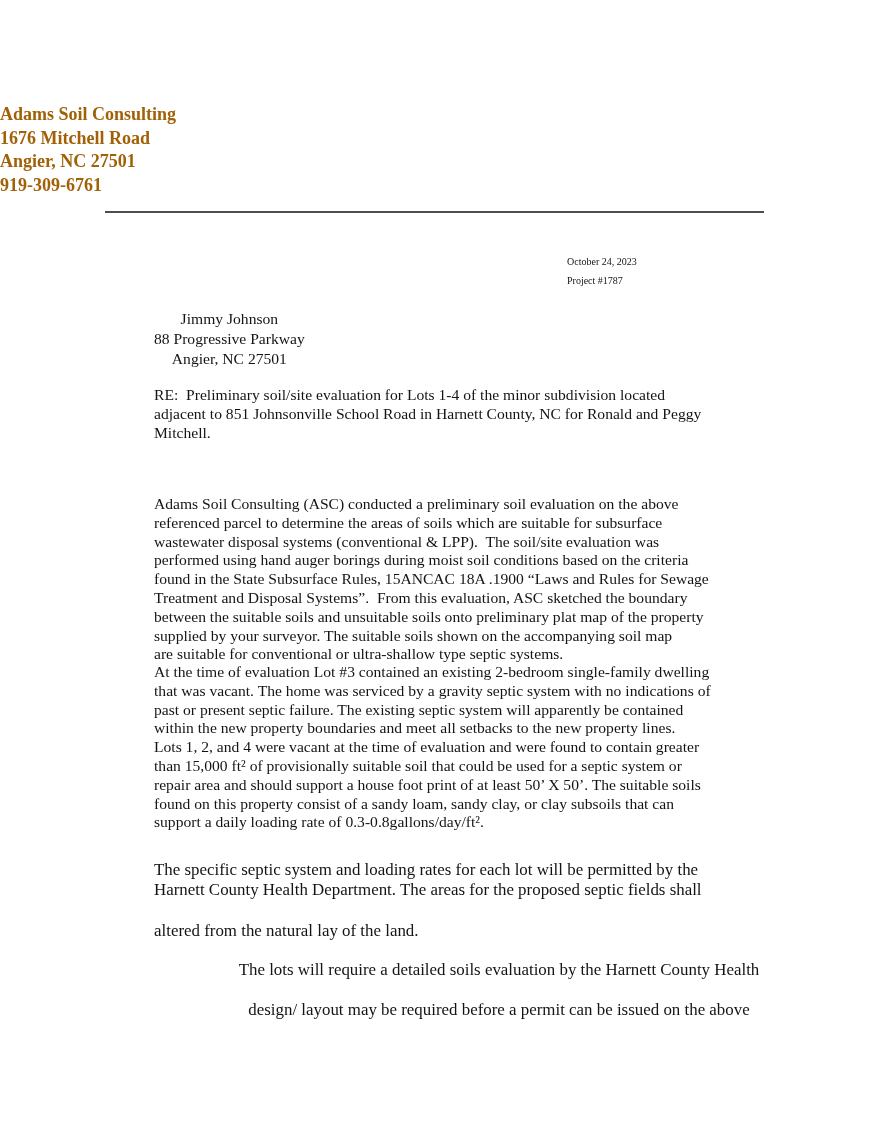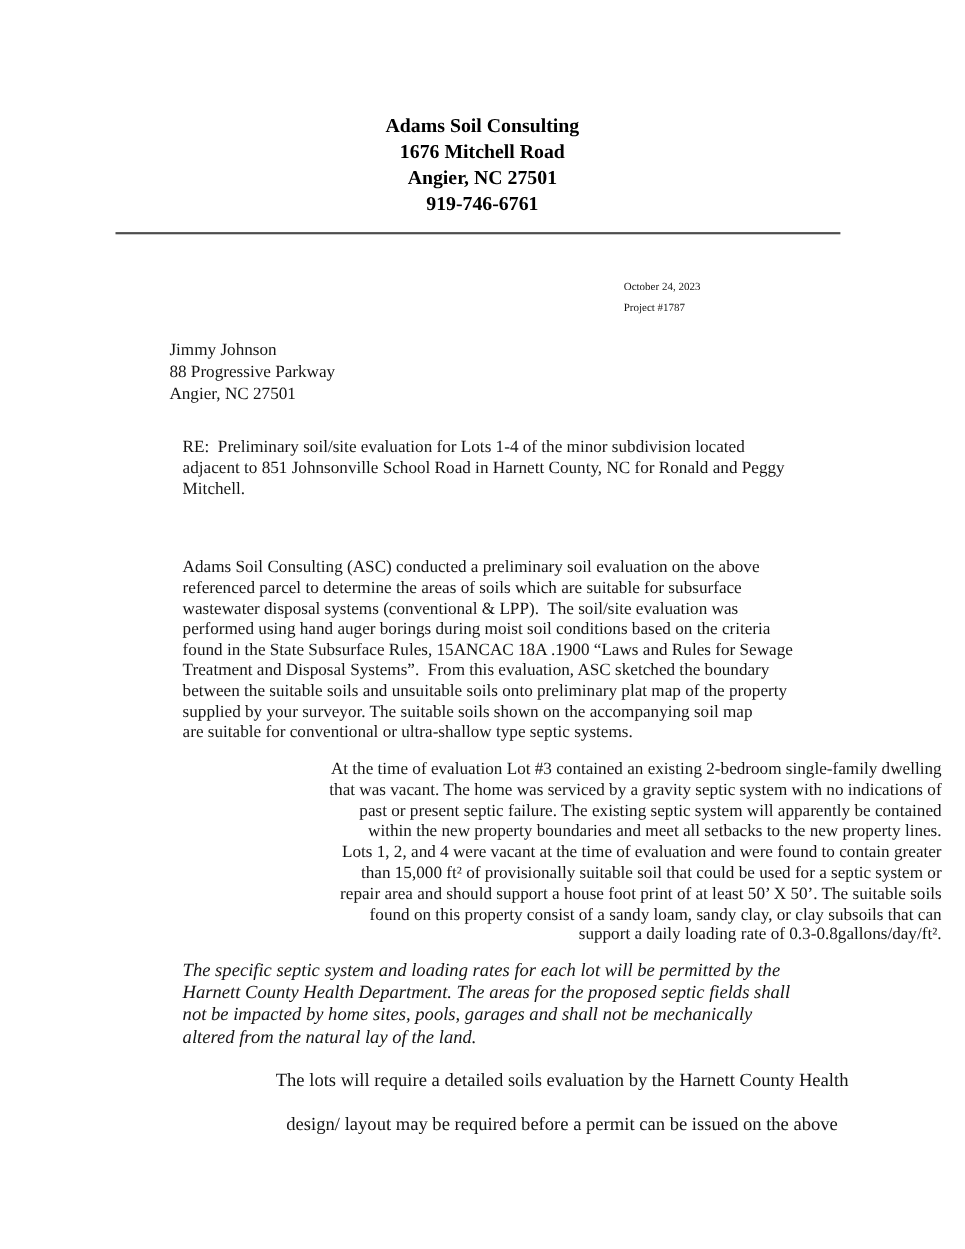--- a/index.html
+++ b/index.html
@@ -14,25 +14,25 @@
     background: #ffffff;
     font-family: "Liberation Serif", "DejaVu Serif", serif;
     color: #141414;
     overflow: hidden;
   }
   .letterhead {
     position: absolute;
     top: 103px;
     left: 0;
     width: 877px;
-    text-align: center;
+    text-align: left;
     font-weight: bold;
     font-size: 18px;
     line-height: 23.5px;
-    color: #000000;
+    color: #a16207;
   }
   .rule {
     position: absolute;
     top: 211px;
     left: 105px;
     width: 659px;
     height: 2px;
     background: #4d4d4d;
   }
   .meta {
@@ -41,51 +41,52 @@
     left: 567px;
     font-size: 10px;
     line-height: 19.3px;
   }
   .recipient {
     position: absolute;
     top: 309px;
     left: 154px;
     font-size: 15.6px;
     line-height: 20px;
+    text-align: center;
   }
   .para {
     position: absolute;
     left: 154px;
     width: 690px;
-    margin: 12px;
+    margin: 0;
     font-size: 15.6px;
     line-height: 18.8px;
     white-space: pre-wrap;
   }
   .para.large {
     font-size: 16.9px;
     line-height: 20.2px;
   }
   .re-block     { top: 386px; }
   .salutation   { top: 457px; }
   .paragraph-1  { top: 495px; }
-  .paragraph-2  { top: 679px; text-align: right; }
-  .paragraph-3  { top: 860px; font-style: italic; }
+  .paragraph-2  { top: 663px; }
+  .paragraph-3  { top: 860px; }
   .paragraph-4  { top: 960px; text-align: center; }
 </style>
 </head>
 <body>
 
 <div class="page">
 
   <header class="letterhead">
     <div>Adams Soil Consulting</div>
     <div>1676 Mitchell Road</div>
     <div>Angier, NC 27501</div>
-    <div>919-746-6761</div>
+    <div>919-309-6761</div>
   </header>
 
   <div class="rule"></div>
 
   <div class="meta">
     <div>October 24, 2023</div>
     <div>Project #1787</div>
   </div>
 
   <div class="recipient">
@@ -94,17 +95,17 @@
     <div>Angier, NC 27501</div>
   </div>
 
   <p class="para re-block"><span>RE:  Preliminary soil/site evaluation for Lots 1-4 of the minor subdivision located</span><br><span>adjacent to 851 Johnsonville School Road in Harnett County, NC for Ronald and Peggy</span><br><span>Mitchell.</span></p>
 
 
   <p class="para paragraph-1"><span>Adams Soil Consulting (ASC) conducted a preliminary soil evaluation on the above</span><br><span>referenced parcel to determine the areas of soils which are suitable for subsurface</span><br><span>wastewater disposal systems (conventional &amp; LPP).  The soil/site evaluation was</span><br><span>performed using hand auger borings during moist soil conditions based on the criteria</span><br><span>found in the State Subsurface Rules, 15ANCAC 18A .1900 “Laws and Rules for Sewage</span><br><span>Treatment and Disposal Systems”.  From this evaluation, ASC sketched the boundary</span><br><span>between the suitable soils and unsuitable soils onto preliminary plat map of the property</span><br><span>supplied by your surveyor. The suitable soils shown on the accompanying soil map</span><br><span>are suitable for conventional or ultra-shallow type septic systems.</span></p>
 
   <p class="para paragraph-2"><span>At the time of evaluation Lot #3 contained an existing 2-bedroom single-family dwelling</span><br><span>that was vacant. The home was serviced by a gravity septic system with no indications of</span><br><span>past or present septic failure. The existing septic system will apparently be contained</span><br><span>within the new property boundaries and meet all setbacks to the new property lines.</span><br><span>Lots 1, 2, and 4 were vacant at the time of evaluation and were found to contain greater</span><br><span>than 15,000 ft² of provisionally suitable soil that could be used for a septic system or</span><br><span>repair area and should support a house foot print of at least 50’ X 50’. The suitable soils</span><br><span>found on this property consist of a sandy loam, sandy clay, or clay subsoils that can</span><br><span>support a daily loading rate of 0.3-0.8gallons/day/ft².</span></p>
 
-  <p class="para large paragraph-3"><span>The specific septic system and loading rates for each lot will be permitted by the</span><br><span>Harnett County Health Department. The areas for the proposed septic fields shall</span><br><span>not be impacted by home sites, pools, garages and shall not be mechanically</span><br><span>altered from the natural lay of the land.</span></p>
+  <p class="para large paragraph-3"><span>The specific septic system and loading rates for each lot will be permitted by the</span><br><span>Harnett County Health Department. The areas for the proposed septic fields shall</span><br><br><span>altered from the natural lay of the land.</span></p>
 
   <p class="para large paragraph-4"><span>The lots will require a detailed soils evaluation by the Harnett County Health</span><br><br><span>design/ layout may be required before a permit can be issued on the above</span></p>
 
 </div>
 
 </body></html>

